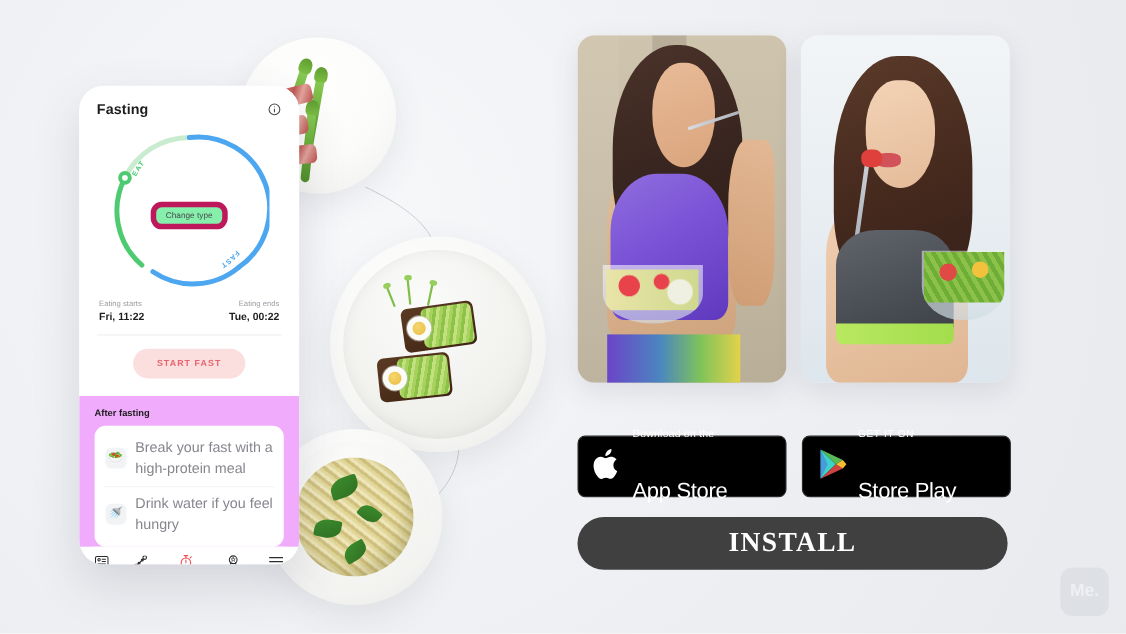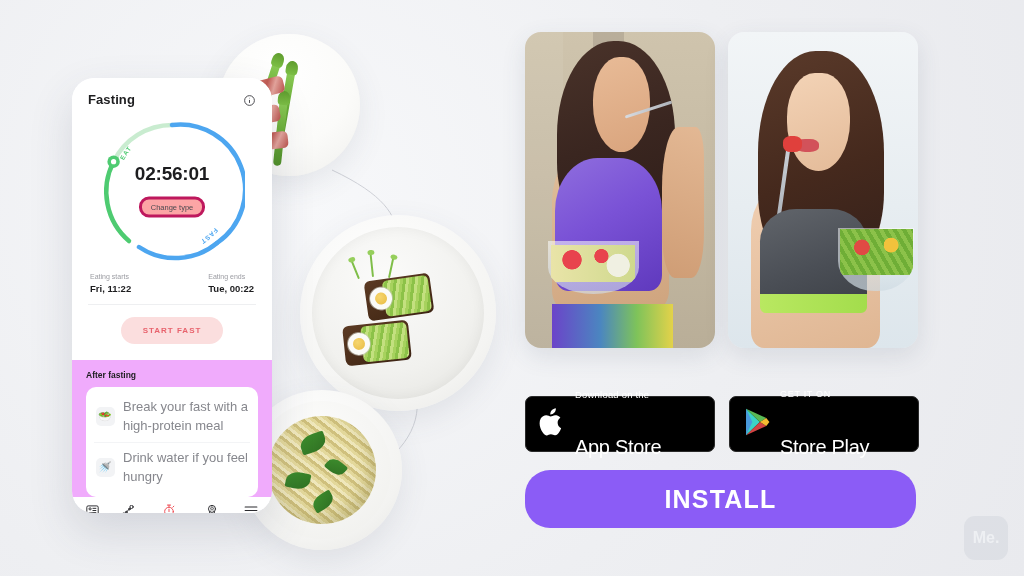--- a/index.html
+++ b/index.html
@@ -114,27 +114,27 @@
 
   .ring-wrap { position: relative; width: 146px; height: 146px; margin: 10px auto 4px auto; }
   .ring-wrap svg { position:absolute; left:0; top:0; }
   .ring-center {
     position:absolute; left:0; right:0; top:50%; transform: translateY(-50%);
     text-align:center;
   }
   .timer-value { font-size: 19px; font-weight: 700; color:#1d1d1f; letter-spacing: -0.2px; }
   .change-type {
     display:inline-block; margin-top: 12px; font-size: 7.5px; color:#4a4a4f;
-    border: 3px solid #be185d; border-radius: 10px; padding: 3px 9px; background:#fca5a5;
+    border: 5px solid #be185d; border-radius: 10px; padding: 3px 9px; background:#86efac;
   }
 
   .eat-times { display:flex; justify-content:space-between; padding: 6px 2px 10px 2px; }
   .eat-col .lbl { font-size: 7px; color:#9b9ca2; margin-bottom: 3px; }
   .eat-col .val { font-size: 9.5px; color:#1d1d1f; font-weight: 600; }
-  .eat-col.right { }
+  .eat-col.right { text-align: right; }
   .divider { height:1px; background:#eeeff1; margin: 0 0 12px 0; }
 
   .start-fast {
     display:block; margin: 0 auto 16px auto;
     background: #fbdede; color:#e8636d; border:none;
     font-size: 8px; font-weight: 700; letter-spacing: 1px;
     padding: 9px 22px; border-radius: 16px; cursor:pointer;text-align:center;
   }
 
   .after-section { background: #f0abfc; padding: 10px 14px 0 14px; flex: 1 1 auto; }
@@ -269,23 +269,23 @@
     width: 190px; height: 56px; background: #000; border-radius: 7px;
     display:flex; align-items:center; gap: 9px; padding: 0 13px; cursor:pointer;
     border: 1px solid #2a2a2a;
   }
   .badge-txt { display:flex; flex-direction:column; line-height:1.05; color:#fff;gap:36px; }
   .badge-small { font-size: 9.5px; letter-spacing: .2px; }
   .badge-small.caps { font-size: 9px; letter-spacing: .7px; }
   .badge-big { font-size: 20px; font-weight: 500; letter-spacing: -0.3px; margin-top: 1px; }
 
   .install-btn {
-    position:absolute; left: 525px; top: 470px; width: 391px; height: 58px;
-    background: #8b5cf6; border: none; border-radius: 25px; cursor: pointer;
-    color: #fff; font-size: 25px; font-weight: 800; letter-spacing: 1.2px;
+    position:absolute; left: 525px; top: 470px; width: 391px; height: 48px;
+    background: #404040; border: none; border-radius: 25px; cursor: pointer;
+    color: #fff; font-size: 25px; font-weight: 800; letter-spacing: 1.2px; font-family: Liberation Serif, serif;
   }
 
   .watermark {
     position:absolute; right: 16px; bottom: 16px; width: 44px; height: 44px;
     border-radius: 11px; background: rgba(205,209,216,0.42);
     display:flex; align-items:center; justify-content:center;
     color: rgba(238,240,243,0.95); font-size: 16px; font-weight: 700;
   }
 </style>
 </head>
@@ -366,21 +366,20 @@
             <path id="fastPath" d="M 118 108 A 58 58 0 0 1 92 128" fill="none"></path>
           </defs>
           <text font-size="6.5" font-weight="700" letter-spacing="0.8" fill="#4ecb71">
             <textPath href="#eatPath" startOffset="22%">EAT</textPath>
           </text>
           <text font-size="6.5" font-weight="700" letter-spacing="0.8" fill="#4da6f0">
             <textPath href="#fastPath" startOffset="10%">FAST</textPath>
           </text>
         </svg>
         <div class="ring-center">
-          <div class="timer-value">02:56:01</div>
           <div class="change-type">Change type</div>
         </div>
       </div>
 
       <div class="eat-times">
         <div class="eat-col">
           <div class="lbl">Eating starts</div>
           <div class="val">Fri, 11:22</div>
         </div>
         <div class="eat-col right">

